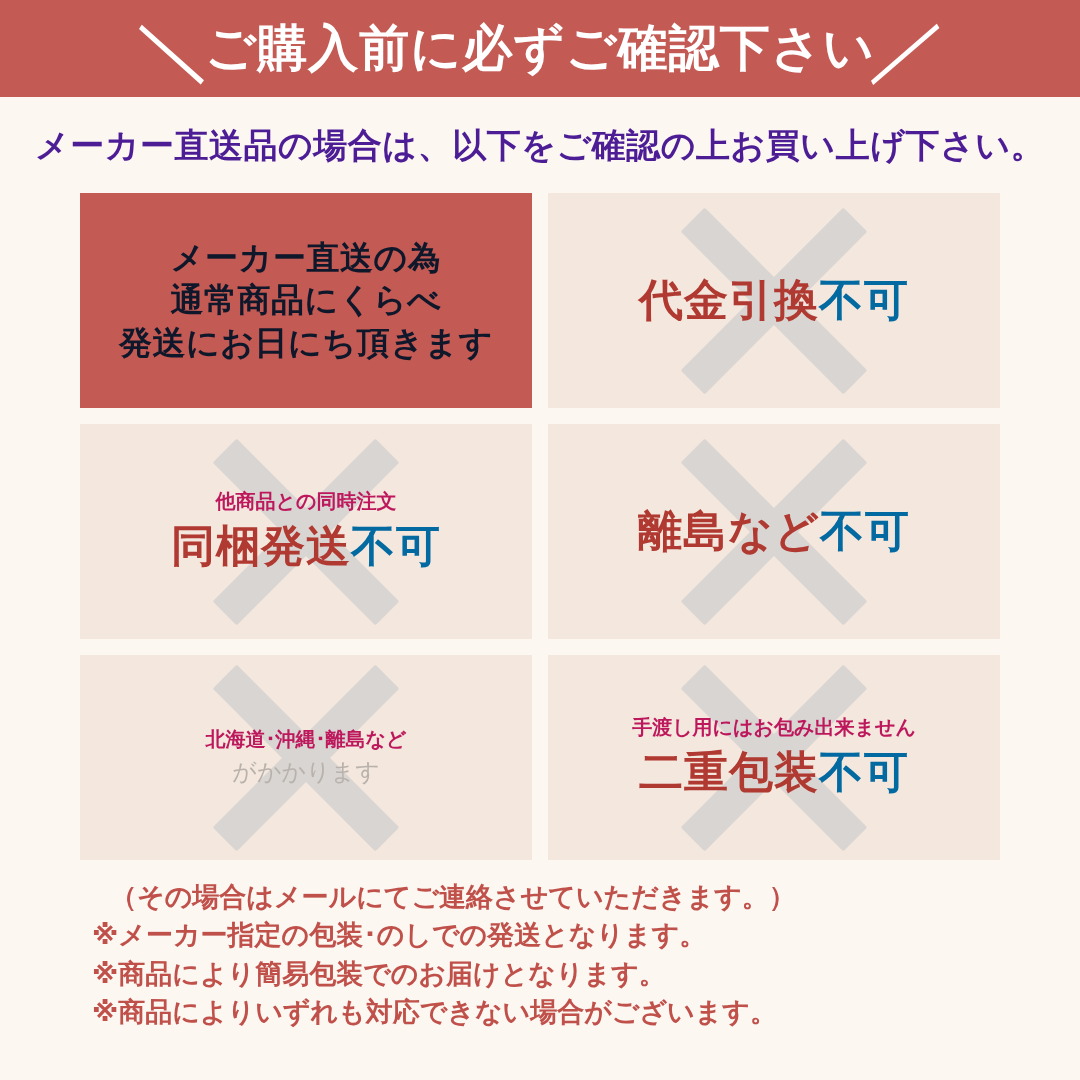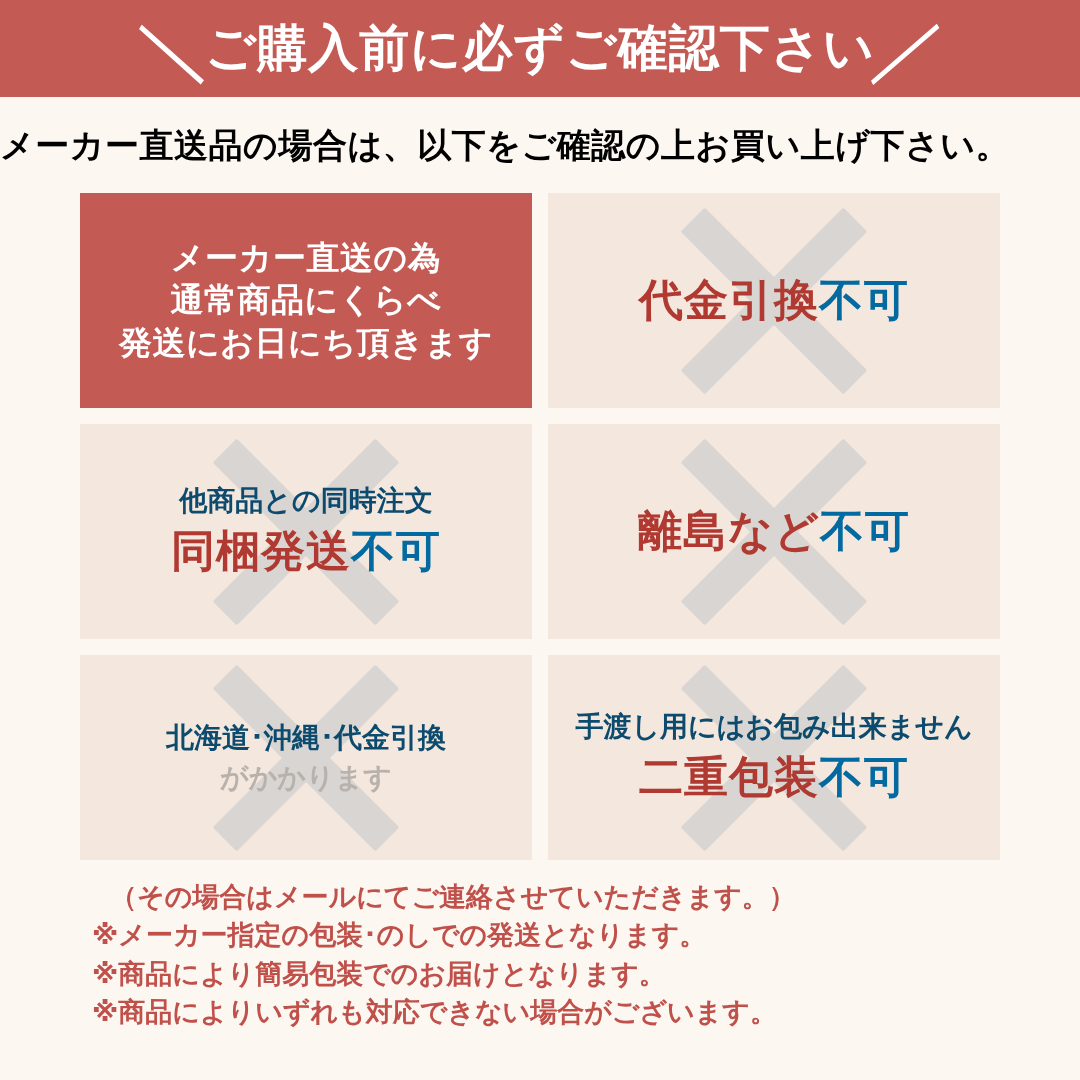--- a/index.html
+++ b/index.html
@@ -48,24 +48,24 @@
   .header-title {
     color: #ffffff;
     font-size: 50px;
     font-weight: bold;
     letter-spacing: 1px;
     white-space: nowrap;
   }
 
   
   .subtitle {
-    color: #000000;
+    color: #4c1d95;
     font-size: 34px;
     font-weight: bold;
-    text-align: left;
+    text-align: center;
     margin-top: 26px;
     letter-spacing: 0.5px;
   }
 
   
   .grid {
     margin: 24px auto 0 auto;
     width: 920px;
     display: grid;
     grid-template-columns: 452px 452px;
@@ -107,49 +107,49 @@
   .xmark span.a { transform: translate(-50%, -50%) rotate(45deg); }
   .xmark span.b { transform: translate(-50%, -50%) rotate(-45deg); }
 
   .cell-content {
     position: relative;
     z-index: 2;
     line-height: 1.28;
     padding: 0 10px;
   }
   .line-white {
-    color: #ffffff;
+    color: #0f172a;
     font-size: 33px;
     font-weight: bold;
     letter-spacing: 0.5px;
   }
   .small-red {
-    color: #0c4a6e;
-    font-size: 28px;
+    color: #be185d;
+    font-size: 20px;
     font-weight: bold;
     margin-bottom: 4px;
   }
   .big-red {
     color: #b03a32;
     font-size: 44px;
     font-weight: bold;
     letter-spacing: 1px;
     white-space: nowrap;
   }
   .big-red .muted {
     color: #0369a1;
   }
   .big-red .mid {
     font-size: 30px;
     color: #b03a32;
   }
   .tail-grey {
     color: #b9b2ac;
-    font-size: 28px;
-    font-weight: bold;
+    font-size: 24px;
+    font-weight: normal;
     margin-top: 2px;
   }
 
   
   .notes {
     margin: 18px auto 0 auto;
     width: 920px;
     color: #c0504a;
     font-size: 27px;
     font-weight: bold;
@@ -223,21 +223,21 @@
         </div>
       </div>
     </div>
 
     <div class="cell">
       <div class="xmark">
           <span class="a"></span>
           <span class="b"></span>
         </div>
       <div class="cell-content">
-        <div class="small-red">北海道･沖縄･代金引換</div>
+        <div class="small-red">北海道･沖縄･離島など</div>
         <div class="tail-grey">がかかります</div>
       </div>
     </div>
 
     <div class="cell">
       <div class="xmark">
           <span class="a"></span>
           <span class="b"></span>
         </div>
       <div class="cell-content">

